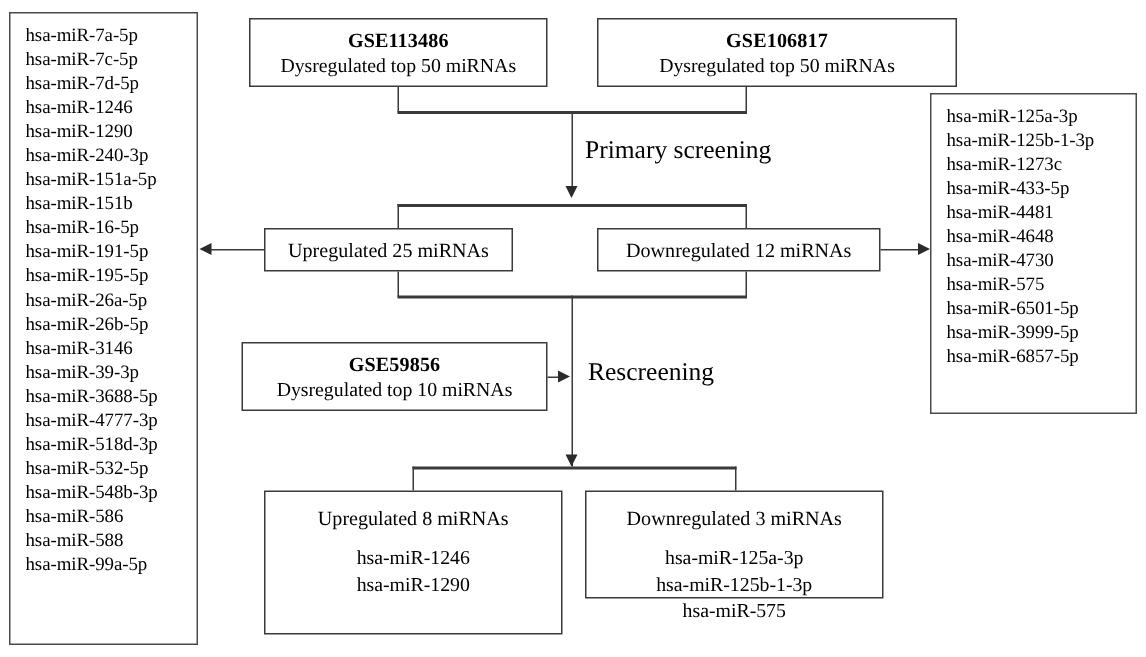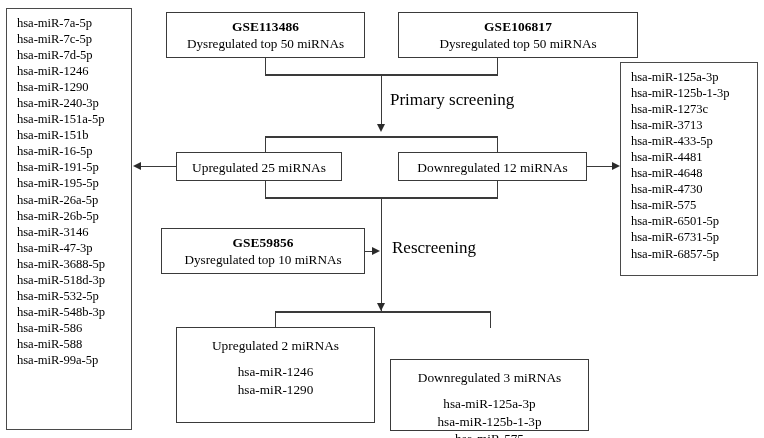--- a/index.html
+++ b/index.html
@@ -136,42 +136,42 @@
     <div class="entry">hsa-miR-1290</div>
     <div class="entry">hsa-miR-240-3p</div>
     <div class="entry">hsa-miR-151a-5p</div>
     <div class="entry">hsa-miR-151b</div>
     <div class="entry">hsa-miR-16-5p</div>
     <div class="entry">hsa-miR-191-5p</div>
     <div class="entry">hsa-miR-195-5p</div>
     <div class="entry">hsa-miR-26a-5p</div>
     <div class="entry">hsa-miR-26b-5p</div>
     <div class="entry">hsa-miR-3146</div>
-    <div class="entry">hsa-miR-47-3p</div>
+    <div class="entry">hsa-miR-39-3p</div>
     <div class="entry">hsa-miR-3688-5p</div>
+    <div class="entry">hsa-miR-4777-3p</div>
     <div class="entry">hsa-miR-518d-3p</div>
     <div class="entry">hsa-miR-532-5p</div>
     <div class="entry">hsa-miR-548b-3p</div>
     <div class="entry">hsa-miR-586</div>
     <div class="entry">hsa-miR-588</div>
     <div class="entry">hsa-miR-99a-5p</div>
   </div>
 
   <div class="listbox" style="left:620px; top:62px; width:138px; height:214px;">
     <div class="entry">hsa-miR-125a-3p</div>
     <div class="entry">hsa-miR-125b-1-3p</div>
     <div class="entry">hsa-miR-1273c</div>
-    <div class="entry">hsa-miR-3713</div>
     <div class="entry">hsa-miR-433-5p</div>
     <div class="entry">hsa-miR-4481</div>
     <div class="entry">hsa-miR-4648</div>
     <div class="entry">hsa-miR-4730</div>
     <div class="entry">hsa-miR-575</div>
     <div class="entry">hsa-miR-6501-5p</div>
-    <div class="entry">hsa-miR-6731-5p</div>
+    <div class="entry">hsa-miR-3999-5p</div>
     <div class="entry">hsa-miR-6857-5p</div>
   </div>
 
   <div class="box" style="left:166px; top:12px; width:199px; height:46px;">
     <div class="box-inner">
       <div class="gse-title">GSE113486</div>
       <div class="gse-sub">Dysregulated top 50 miRNAs</div>
     </div>
   </div>
 
@@ -227,27 +227,27 @@
   </div>
   <div class="hline" style="left:365px; top:250.5px; width:8px;"></div>
   <div class="arrow-right" style="left:372px; top:246.5px;"></div>
 
   <div class="hline" style="left:274.5px; top:311px; width:216px;"></div>
   <div class="vline" style="left:274.5px; top:311px; height:17px;"></div>
   <div class="vline" style="left:489.5px; top:311px; height:17px;"></div>
 
   <div class="box" style="left:176px; top:327px; width:199px; height:96px;">
     <div class="box-inner-top">
-      <div class="result-head">Upregulated 2 miRNAs</div>
+      <div class="result-head">Upregulated 8 miRNAs</div>
       <div class="result-item">hsa-miR-1246</div>
       <div class="result-item">hsa-miR-1290</div>
     </div>
   </div>
 
-  <div class="box" style="left:390px; top:327px; width:199px; height:72px;margin-top:32px;">
+  <div class="box" style="left:390px; top:327px; width:199px; height:72px;">
     <div class="box-inner-top">
       <div class="result-head">Downregulated 3 miRNAs</div>
       <div class="result-item">hsa-miR-125a-3p</div>
       <div class="result-item">hsa-miR-125b-1-3p</div>
       <div class="result-item">hsa-miR-575</div>
     </div>
   </div>
 
 </div>
 

